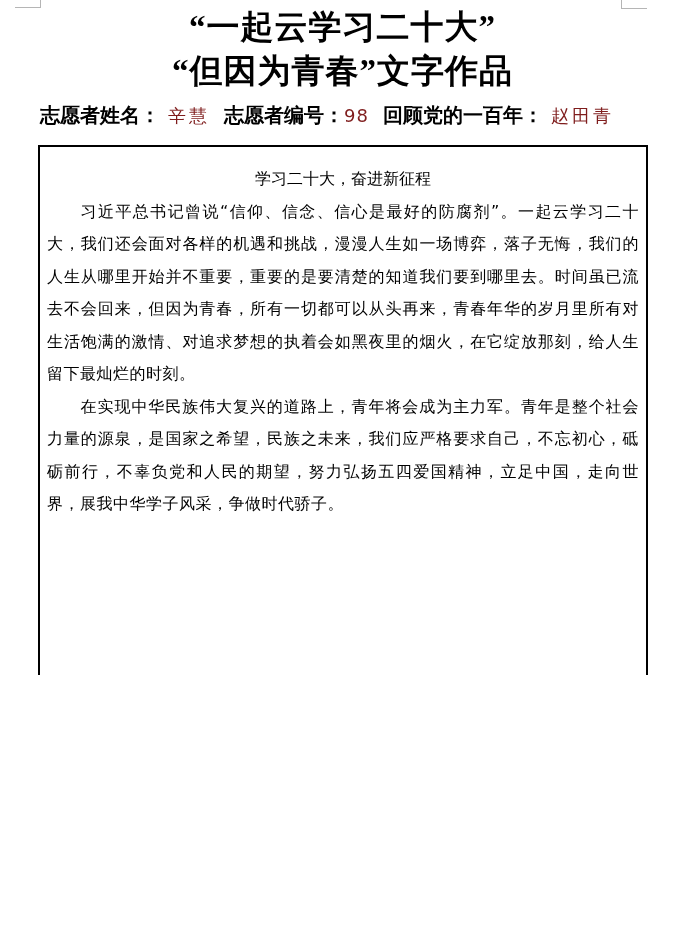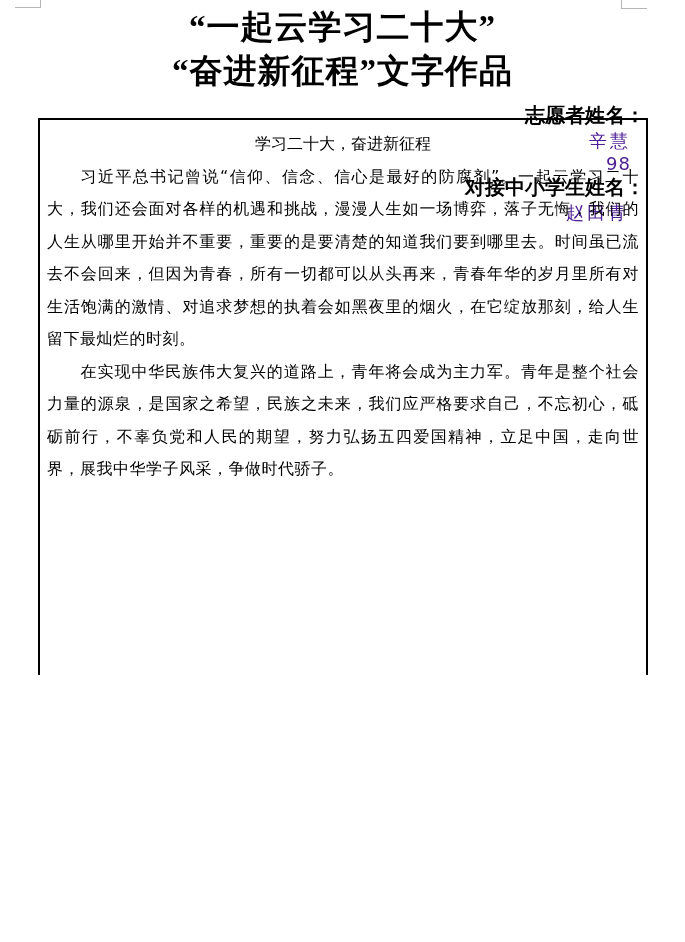--- a/index.html
+++ b/index.html
@@ -36,41 +36,40 @@
     letter-spacing: 1px;
     white-space: nowrap;
   }
   .meta-line {
     margin: 9px 0 0 40px;
     width: 605px;
     font-size: 20px;
     font-weight: bold;
     white-space: nowrap;
     display: flex;
-    align-items: flex-end;
-    flex-direction: column;
+    align-items: center;
   }
   .meta-label { font-weight: bold; color: #000000; }
   .meta-value {
     font-weight: normal;
     font-size: 18px;
-    color: #4c1d95;
+    color: #7f1d1d;
     letter-spacing: 3px;
     margin: 0 14px 0 8px;
   }
   .meta-value.last { margin-right: 16px; }
-  .meta-value.num { margin-left: 20px; letter-spacing: 1px; }
+  .meta-value.num { margin-left: 0; letter-spacing: 1px; }
   .essay-box {
     position: absolute;
     left: 38px;
-    top: 118px;
+    top: 145px;
     width: 610px;
     height: 780px;
     border: 2px solid #000000;
-    padding: 8px 7px;
+    padding: 16px 7px;
     overflow: hidden;
   }
   .essay-title {
     text-align: center;
     font-size: 16px;
     font-weight: normal;
     line-height: 32.5px;
   }
   .essay-body p {
     font-size: 16px;
@@ -83,28 +82,29 @@
 </head>
 <body>
 
 <div class="page">
 
   <div class="crop-mark left"></div>
   <div class="crop-mark right"></div>
 
   <div class="doc-title">
     <div>“一起云学习二十大”</div>
-    <div>“奋进新征程”文字作品</div>
+    <div>“但因为青春”文字作品</div>
   </div>
 
   <div class="meta-line">
     <span class="meta-label">志愿者姓名：</span>
     <span class="meta-value">辛慧</span>
+    <span class="meta-label">志愿者编号：</span>
     <span class="meta-value num">98</span>
-    <span class="meta-label">对接中小学生姓名：</span>
+    <span class="meta-label">回顾党的一百年：</span>
     <span class="meta-value last">赵田青</span>
   </div>
 
   <div class="essay-box">
     <div class="essay-title">学习二十大，奋进新征程</div>
     <div class="essay-body">
       <p>习近平总书记曾说“信仰、信念、信心是最好的防腐剂”。一起云学习二十大，我们还会面对各样的机遇和挑战，漫漫人生如一场博弈，落子无悔，我们的人生从哪里开始并不重要，重要的是要清楚的知道我们要到哪里去。时间虽已流去不会回来，但因为青春，所有一切都可以从头再来，青春年华的岁月里所有对生活饱满的激情、对追求梦想的执着会如黑夜里的烟火，在它绽放那刻，给人生留下最灿烂的时刻。</p>
       <p>在实现中华民族伟大复兴的道路上，青年将会成为主力军。青年是整个社会力量的源泉，是国家之希望，民族之未来，我们应严格要求自己，不忘初心，砥砺前行，不辜负党和人民的期望，努力弘扬五四爱国精神，立足中国，走向世界，展我中华学子风采，争做时代骄子。</p>
     </div>
   </div>

